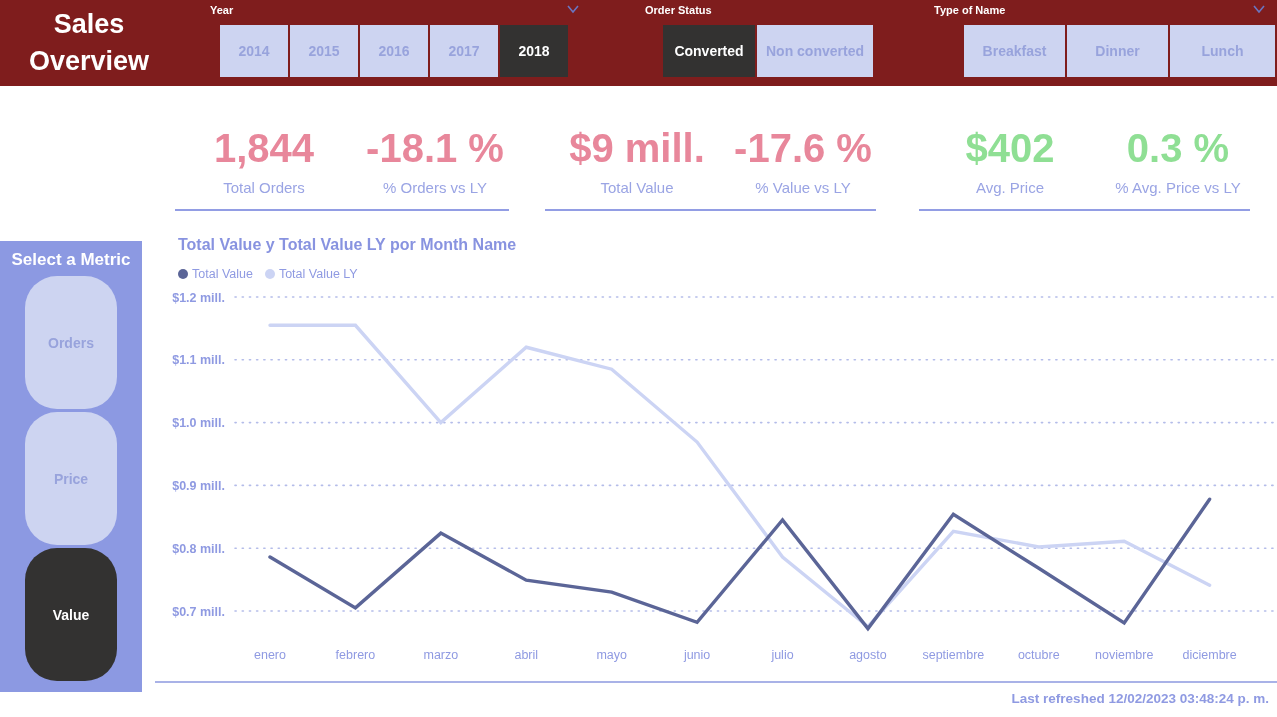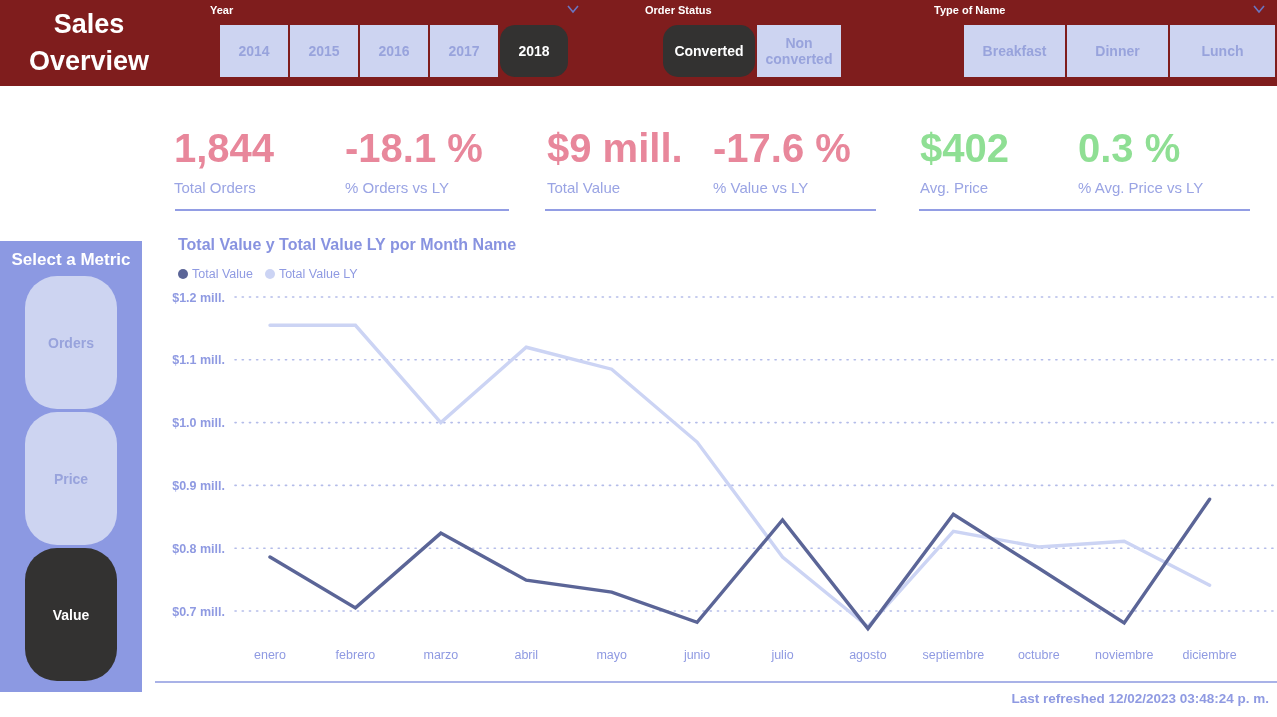--- a/index.html
+++ b/index.html
@@ -8,25 +8,25 @@
 
   
   .header{position:absolute;left:0;top:0;width:1277px;height:86px;background:#7f1d1d;}
   .app-title{position:absolute;left:8px;top:6px;width:162px;text-align:center;
              color:#ffffff;font-weight:bold;font-size:27px;line-height:37px;}
   .slicer-label{position:absolute;top:4px;color:#ffffff;font-weight:bold;font-size:11px;}
   .slicer-row{position:absolute;top:25px;display:flex;gap:2px;}
   .slicer-btn{display:flex;align-items:center;justify-content:center;text-align:center;
               height:52px;background:#cdd4f1;color:#98a3dc;font-weight:bold;font-size:14px;
               cursor:pointer;line-height:16px;}
-  .slicer-btn.sel{background:#333231;color:#ffffff;border-radius:15px;}
+  .slicer-btn.sel{background:#333231;color:#ffffff;}
   .chev{position:absolute;top:4px;width:14px;height:10px;cursor:pointer;}
 
   
-  .kpi-item{position:absolute;}
+  .kpi-item{position:absolute;text-align:center;}
   .kpi-value{font-size:40px;font-weight:bold;letter-spacing:0px;}
   .kpi-value.pink{color:#e8879b;}
   .kpi-value.green{color:#8fdf94;}
   .kpi-label{margin-top:8px;font-size:15px;color:#9aa4e4;}
   .kpi-underline{position:absolute;top:209px;height:2px;background:#929de4;}
 
   
   .sidebar{position:absolute;left:0;top:241px;width:142px;height:451px;background:#8c99e2;}
   .sidebar-title{margin-top:9px;text-align:center;color:#ffffff;font-weight:bold;font-size:17px;}
   .metric-btn{position:absolute;left:25px;width:92px;height:133px;background:#cdd4f1;
@@ -63,21 +63,21 @@
       <div class="slicer-btn" style="width:68px;">2014</div>
       <div class="slicer-btn" style="width:68px;">2015</div>
       <div class="slicer-btn" style="width:68px;">2016</div>
       <div class="slicer-btn" style="width:68px;">2017</div>
       <div class="slicer-btn sel" style="width:68px;">2018</div>
     </div>
 
     <div class="slicer-label" style="left:645px;">Order Status</div>
     <div class="slicer-row" style="left:663px;">
       <div class="slicer-btn sel" style="width:92px;">Converted</div>
-      <div class="slicer-btn" style="width:84px;padding:0 8px;box-sizing:border-box;">Non converted</div>
+      <div class="slicer-btn" style="width:116px;padding:0 8px;box-sizing:border-box;">Non converted</div>
     </div>
 
     <div class="slicer-label" style="left:934px;">Type of Name</div>
     <svg class="chev" style="left:1252px;" viewBox="0 0 14 10">
       <path d="M2 2 L7 8 L12 2" stroke="#6b76c2" stroke-width="1.6" fill="none"></path>
     </svg>
     <div class="slicer-row" style="left:944px;padding-left:20px;">
       <div class="slicer-btn" style="width:101px;">Breakfast</div>
       <div class="slicer-btn" style="width:101px;">Dinner</div>
       <div class="slicer-btn" style="width:105px;">Lunch</div>

